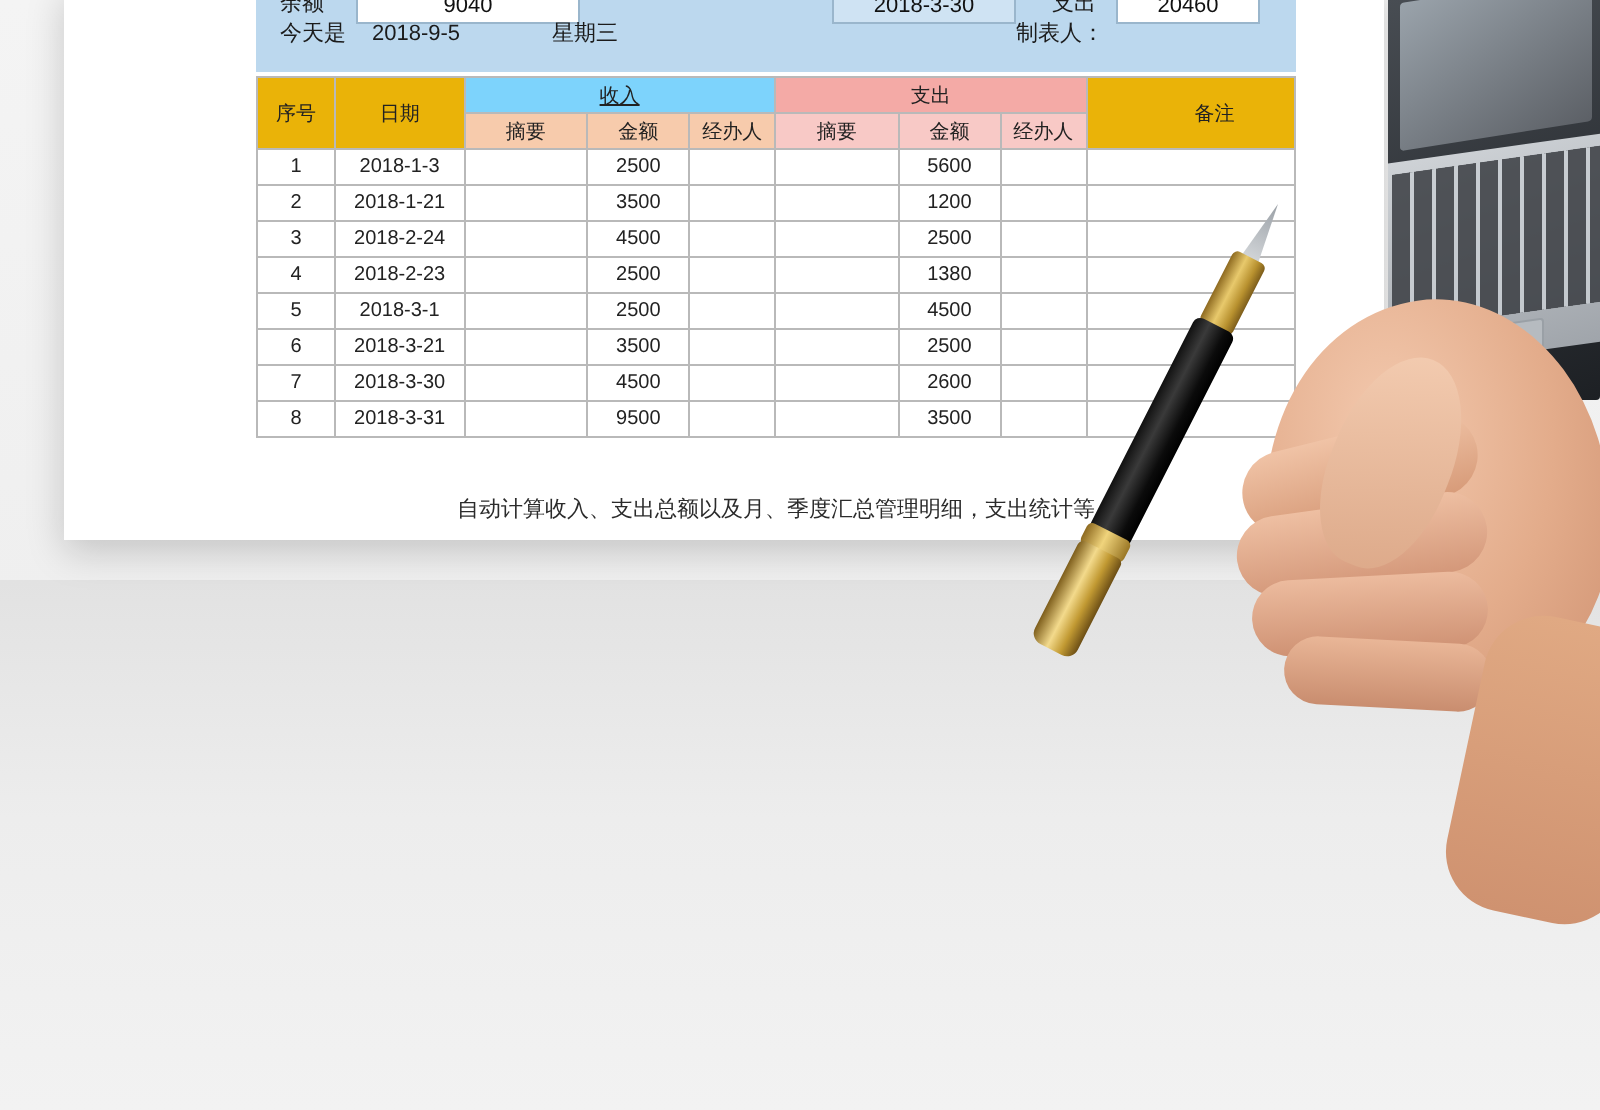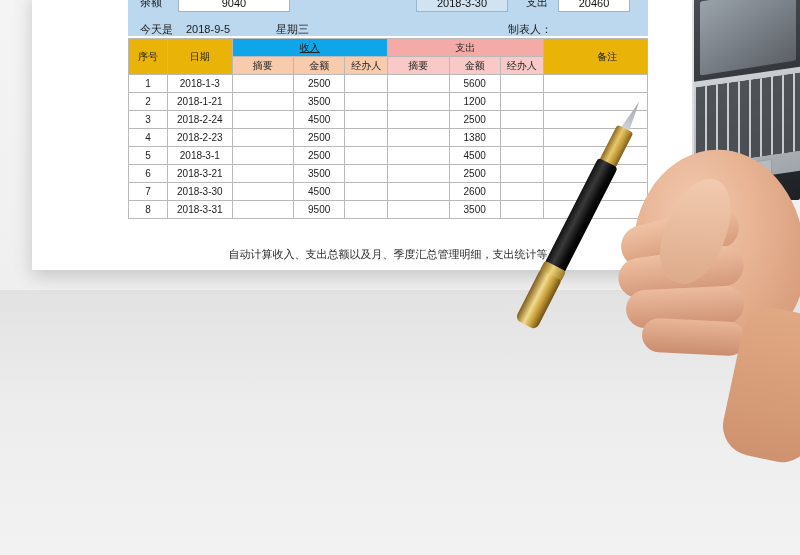--- a/index.html
+++ b/index.html
@@ -20,39 +20,39 @@
     box-shadow:0 6px 18px rgba(0,0,0,.18);
   }
   .doc-inner{position:absolute;left:0;top:0;right:0;bottom:0;overflow:hidden;}
 
   
   .hdr{
     position:absolute;left:96px;top:0;width:520px;height:44px;
     background:#bcd8ee;
   }
   .hdr-row1{position:absolute;left:0;top:0;width:520px;height:20px;}
-  .hdr-row2{position:absolute;left:0;top:24px;width:434px;height:24px;}
+  .hdr-row2{position:absolute;left:0;top:12px;width:434px;height:24px;}
 
   .lbl{position:absolute;font-size:11px;color:#1b1b1b;line-height:20px;}
   .valbox{
     position:absolute;height:16px;line-height:16px;background:#ffffff;
     border:1px solid #9ab6cc;text-align:center;font-size:11px;color:#111;
   }
   .plain{position:absolute;font-size:11px;color:#1b1b1b;line-height:18px;}
 
   
   table.main{
     position:absolute;left:96px;top:46px;border-collapse:collapse;
     width:520px;font-size:10px;color:#222;background:#fff;
   }
   table.main td,table.main th{
     border:1px solid #b9b9b9;padding:0;height:17px;text-align:center;
     font-weight:normal;font-size:10px;
   }
-  .h-income{background:#0ea5e9;text-decoration:underline;}
+  .h-income{background:#7dd3fc;text-decoration:underline;}
   .h-income-sub{background:#f7cbac;}
   .h-expense{background:#f4aaa6;}
   .h-expense-sub{background:#f8c9c6;}
   .h-plain{background:#eab308;}
   .dashed-r{border-right:1px dashed #e06666 !important;}
   .num{text-align:center;}
   .foot-note{
     position:absolute;left:96px;top:255px;width:520px;text-align:center;
     font-size:11px;color:#2b2b2b;white-space:nowrap;
   }

